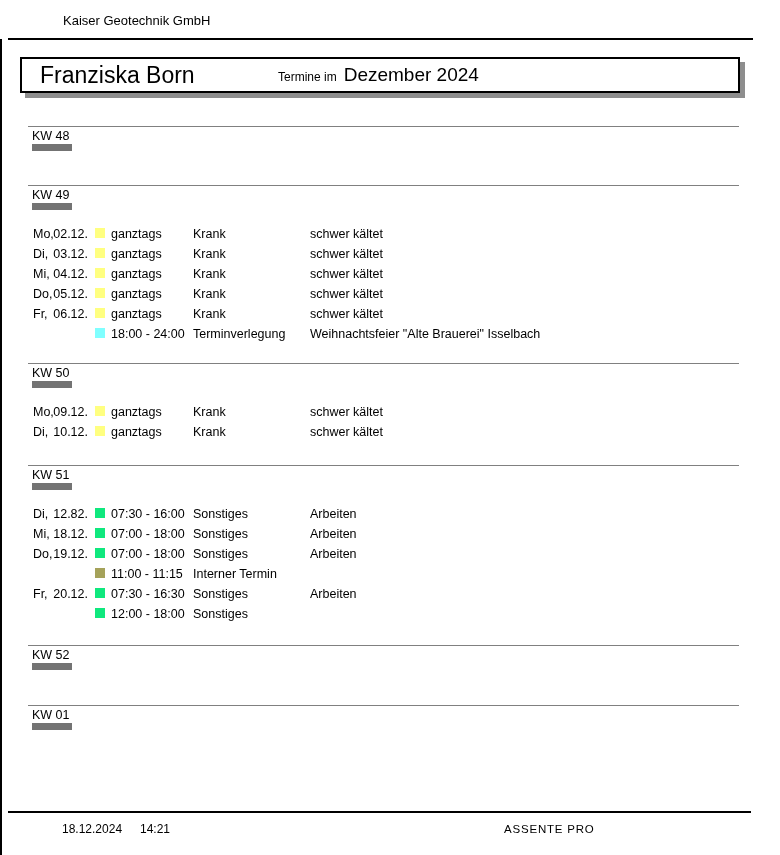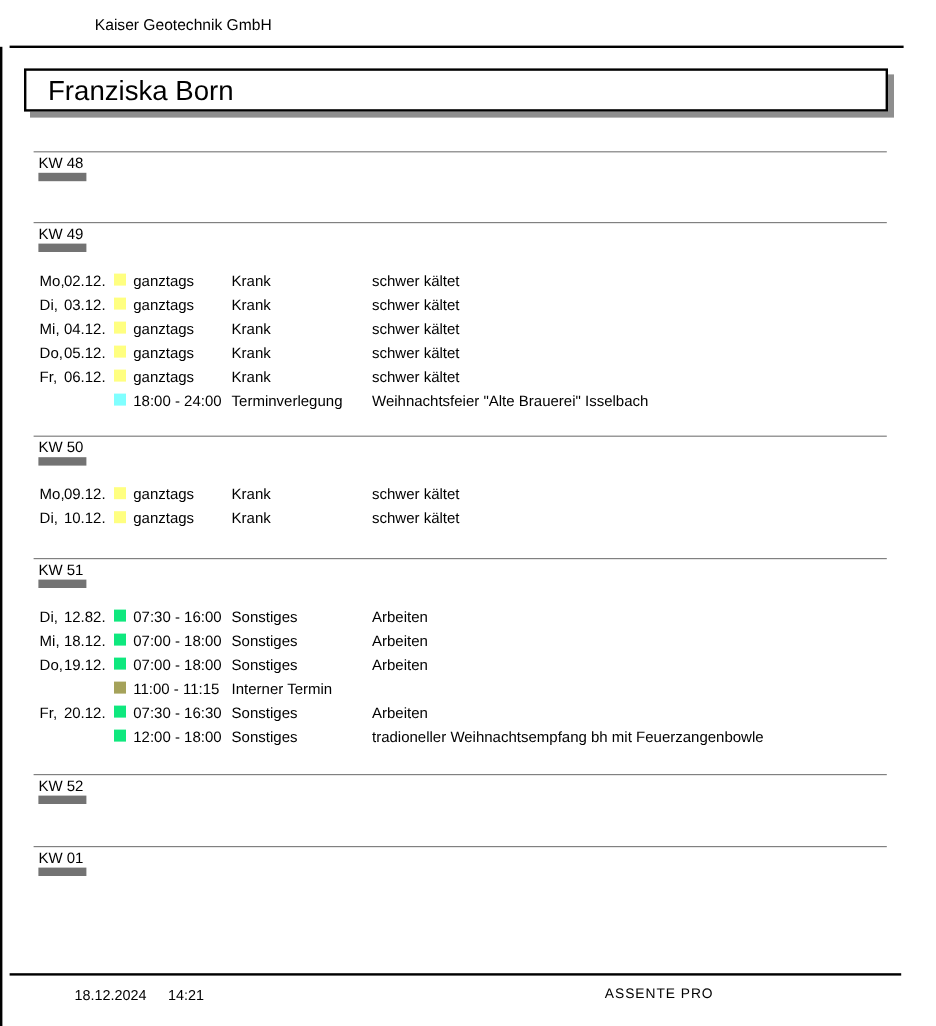--- a/index.html
+++ b/index.html
@@ -8,21 +8,21 @@
     width:780px;height:855px;
     background:#ffffff;
     font-family:"Liberation Sans","DejaVu Sans",sans-serif;
     color:#000;
     overflow:hidden;
   }
   .left-border{
     position:absolute;left:0;top:39px;bottom:0;width:2px;background:#000;
   }
   .company{
-    position:absolute;left:79px;top:13px;
+    position:absolute;left:63px;top:13px;
     font-size:13px;line-height:15px;white-space:nowrap;
   }
   .top-rule{
     position:absolute;left:8px;top:38px;width:745px;height:2px;background:#000;
   }
   .title-box{
     position:absolute;left:20px;top:57px;width:716px;height:32px;
     background:#fff;border:2px solid #000;
     box-shadow:5px 5px 0 0 #8e8e8e;
     display:flex;align-items:center;
@@ -72,20 +72,24 @@
 
 <div class="page">
 
   <div class="left-border"></div>
 
   <div class="company">Kaiser Geotechnik GmbH</div>
   <div class="top-rule"></div>
 
   <div class="title-box">
     <span class="person">Franziska Born</span>
+    <span class="title-group">
+      <span class="title-prefix">Termine im</span>
+      <span class="title-month">Dezember 2024</span>
+    </span>
   </div>
 
   <div id="weeks">
   <section class="week" style="top: 126px;">
     <div class="week-rule"></div>
     <div class="week-label">KW 48</div>
     <div class="entries" style="top: 39px;"></div>
   </section>
 
   <section class="week" style="top: 185px;">
@@ -219,21 +223,20 @@
     <span class="c-cat">Sonstiges</span>
     <span class="c-desc">Arbeiten</span>
   </div>
 
   <div class="row" style="top: 100px;">
     <span class="c-day"></span>
     <span class="c-date"></span>
     <span class="c-swatch" style="background: rgb(15, 232, 126);"></span>
     <span class="c-time">12:00 - 18:00</span>
     <span class="c-cat">Sonstiges</span>
-    <span class="c-desc">tradioneller Weihnachtsempfang bh mit Feuerzangenbowle</span>
   </div>
 </div>
   </section>
 
   <section class="week" style="top: 645px;">
     <div class="week-rule"></div>
     <div class="week-label">KW 52</div>
     <div class="entries" style="top: 39px;"></div>
   </section>
 

